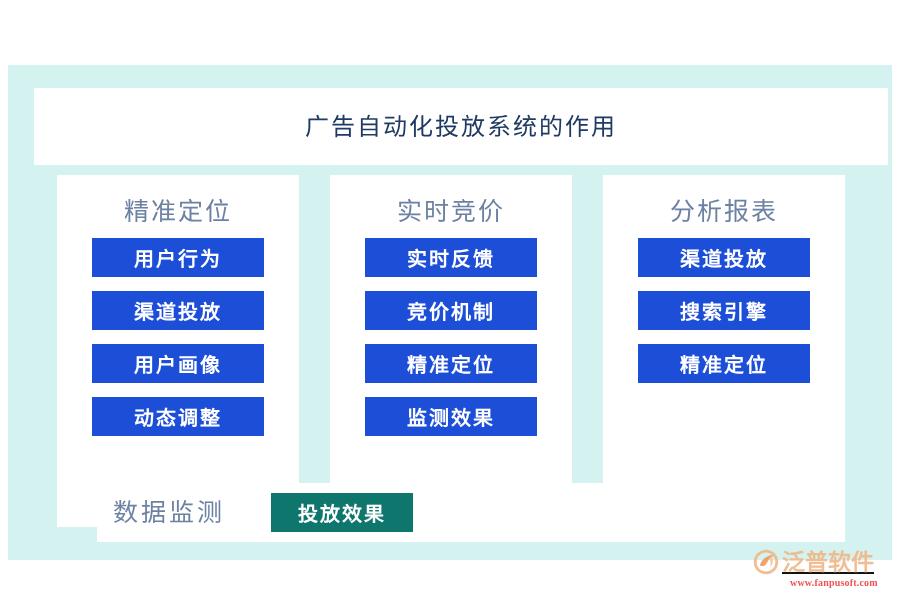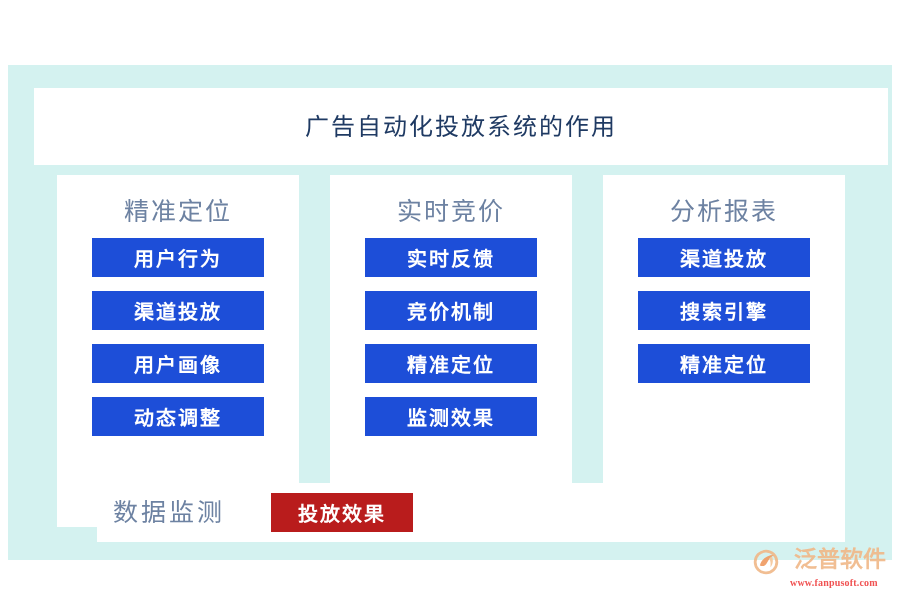--- a/index.html
+++ b/index.html
@@ -127,21 +127,21 @@
     margin-right: 46px;
   }
   .bottom-chips {
     display: flex;
     align-items: center;
     gap: 38px;
   }
   .chip-sm {
     width: 142px;
     height: 39px;
-    background: #b91c1c;
+    background: #0f766e;
     color: #ffffff;
     display: flex;
     align-items: center;
     justify-content: center;
     font-family: "Liberation Serif", "DejaVu Serif", serif;
     font-size: 20px;
     font-weight: 700;
     letter-spacing: 2px;
     box-sizing: border-box;
     white-space: nowrap;
@@ -154,21 +154,23 @@
     top: 548px;
     width: 142px;
     height: 46px;
     display: flex;
     flex-direction: column;
     align-items: flex-start;
     opacity: 0.92;
   }
   .wm-top {
     display: flex;
-    gap: 14px;
+    align-items: center;
+    gap: 2px;
+    text-decoration: underline;
   }
   .wm-mark {
     width: 28px;
     height: 28px;
     flex: 0 0 28px;
   }
   .wm-name {
     font-family: "Liberation Serif", "DejaVu Serif", serif;
     font-size: 23px;
     font-weight: 700;

